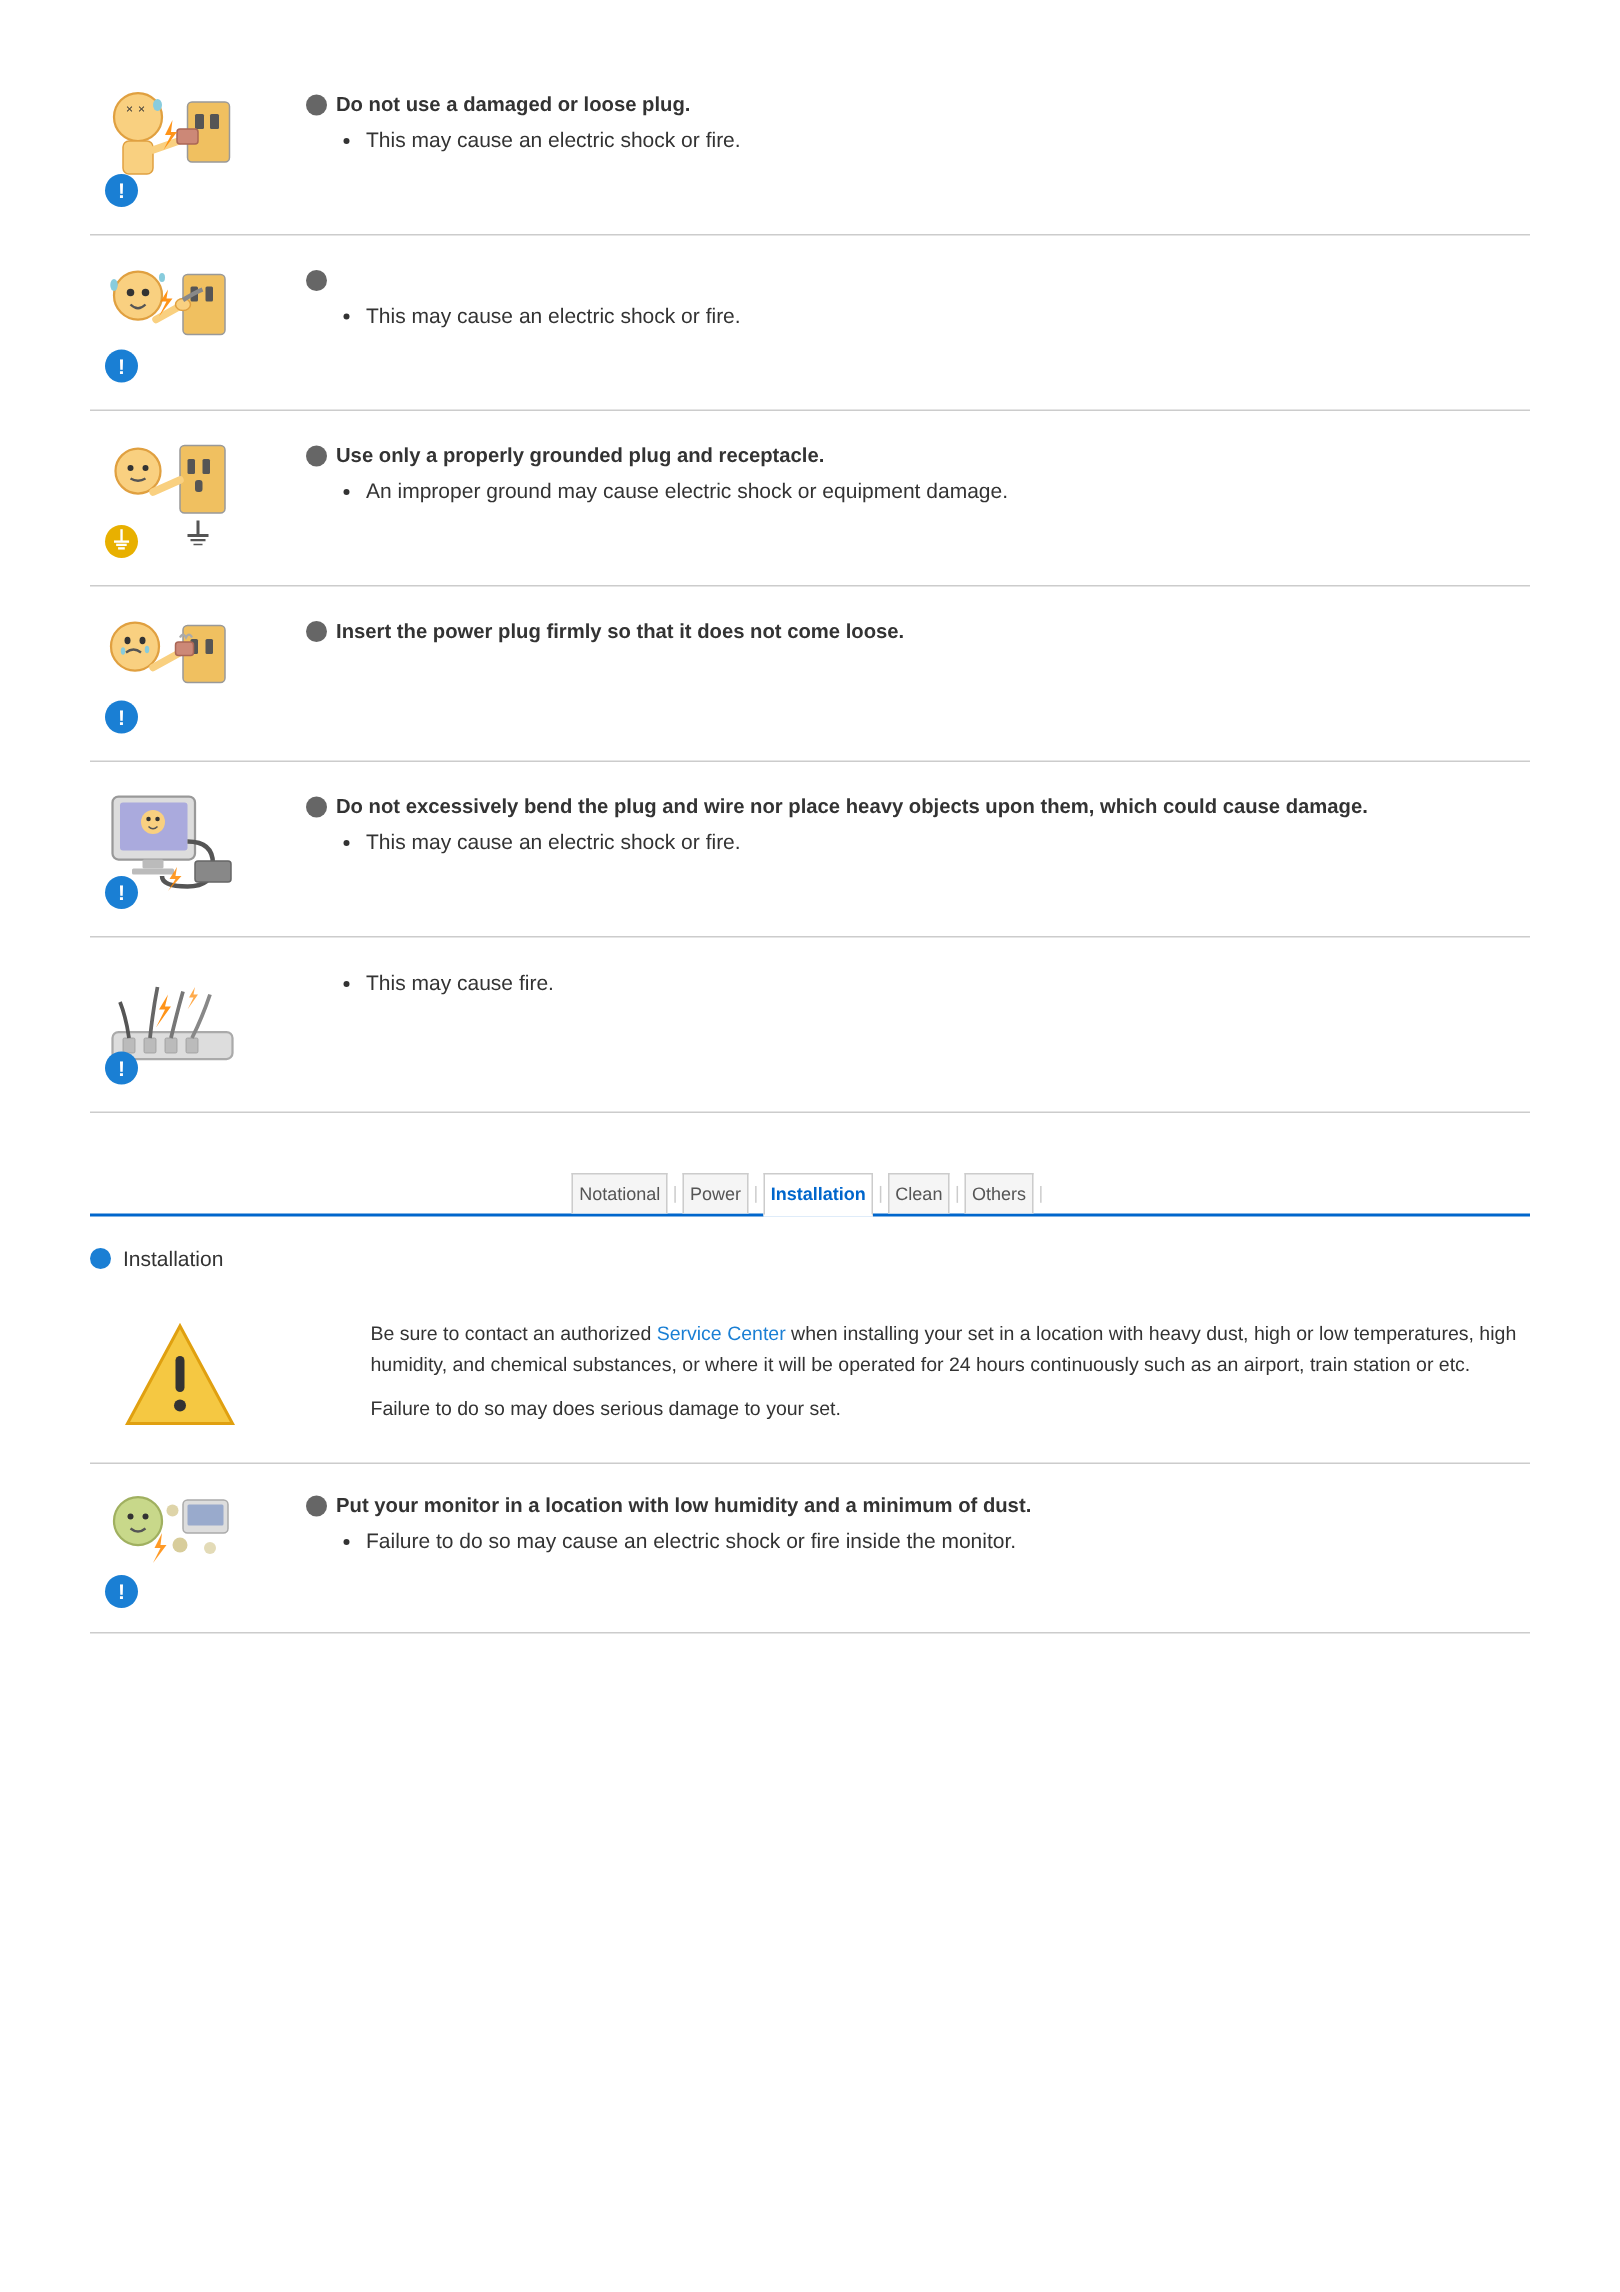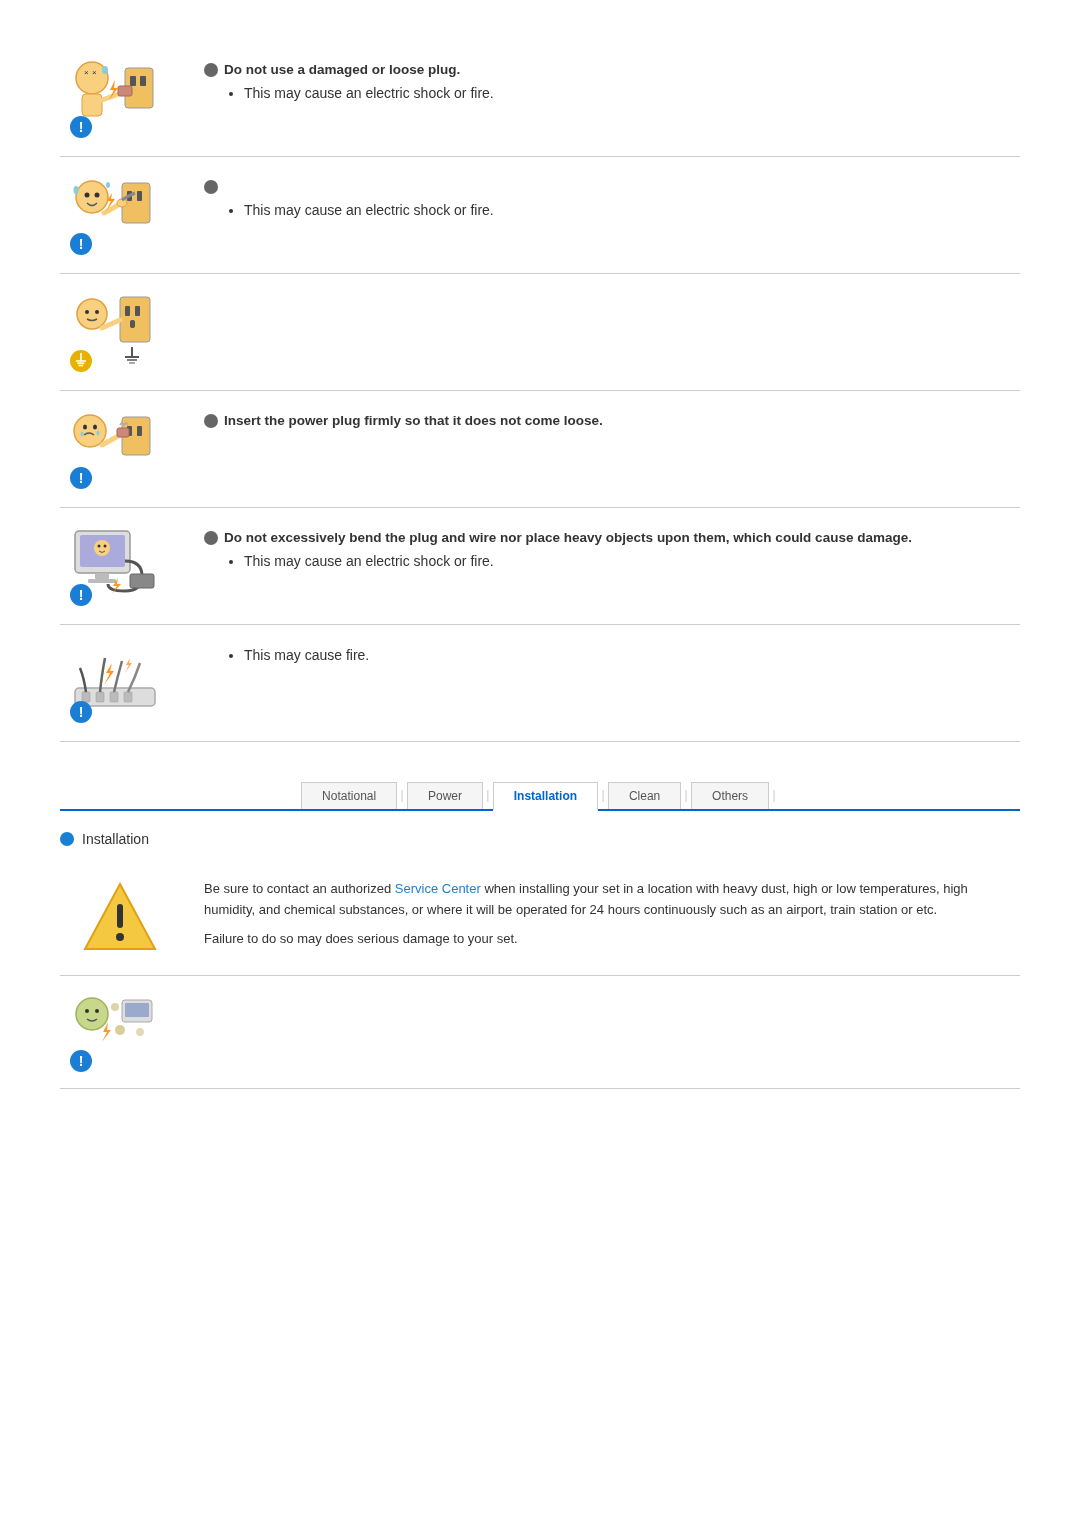--- a/index.html
+++ b/index.html
@@ -78,21 +78,21 @@
       border-bottom: 2px solid #0066cc;
     }
 
     .nav-tabs {
       display: flex;
       gap: 0;
       font-size: 12px;
     }
 
     .nav-tab {
-      padding: 6px 20px;
+      padding: 6px 4px;
       color: #555;
       cursor: pointer;
       border: 1px solid #ccc;
       border-bottom: none;
       background: #f5f5f5;
       position: relative;
     }
 
     .nav-tab.active {
       background: #fff;
@@ -130,20 +130,21 @@
     .installation-item {
       display: flex;
       align-items: flex-start;
       gap: 24px;
       padding: 16px 0;
       border-bottom: 1px solid #ccc;
     }
 
     .installation-text {
       flex: 1;
+      margin-left: 43px;
     }
 
     .installation-text p {
       font-size: 13px;
       line-height: 1.6;
       margin-bottom: 8px;
     }
 
     .link-text {
       color: #1a7fd4;
@@ -278,20 +279,31 @@
             <line x1="59" y1="71" x2="65" y2="71" stroke="#555" stroke-width="1"></line>
 
             <circle cx="22" cy="22" r="15" fill="#f9d080" stroke="#e0a040" stroke-width="1.5"></circle>
             <ellipse cx="17" cy="20" rx="2" ry="2" fill="#333"></ellipse>
             <ellipse cx="27" cy="20" rx="2" ry="2" fill="#333"></ellipse>
             <path d="M17 27 Q22 30 27 27" fill="none" stroke="#555" stroke-width="1.5"></path>
 
             <line x1="32" y1="36" x2="50" y2="28" stroke="#f9d080" stroke-width="5" stroke-linecap="round"></line>
           </svg>
           <div class="exclamation-badge" style="background:#e8b000; font-size:16px;">⏚</div>
+        </div>
+      </div>
+      <div class="content-area">
+        <div class="warning-title">
+          <span class="bullet-circle"></span>
+          <span>Use only a properly grounded plug and receptacle.</span>
+        </div>
+        <div class="warning-detail">
+          <ul>
+            <li>An improper ground may cause electric shock or equipment damage.</li>
+          </ul>
         </div>
       </div>
     </div>
 
     <div class="section-item">
       <div class="icon-area">
         <div class="icon-wrapper">
           <svg width="90" height="75" viewBox="0 0 90 75">
 
             <rect x="52" y="8" width="28" height="38" rx="3" fill="#f0c060" stroke="#999" stroke-width="1"></rect>
@@ -452,15 +464,26 @@
           <circle cx="70" cy="40" r="4" fill="#c8b870" opacity="0.5"></circle>
 
           <polygon points="38,30 33,40 37,40 32,50 41,38 37,38" fill="#f80" opacity="0.85"></polygon>
 
           <rect x="52" y="8" width="30" height="22" rx="3" fill="#ddd" stroke="#aaa" stroke-width="1"></rect>
           <rect x="55" y="11" width="24" height="14" rx="1" fill="#9ac"></rect>
         </svg>
         <div class="exclamation-badge">!</div>
       </div>
     </div>
+    <div class="content-area">
+      <div class="warning-title">
+        <span class="bullet-circle"></span>
+        <span>Put your monitor in a location with low humidity and a minimum of dust.</span>
+      </div>
+      <div class="warning-detail">
+        <ul>
+          <li>Failure to do so may cause an electric shock or fire inside the monitor.</li>
+        </ul>
+      </div>
+    </div>
   </div>
 
 </div>
 
 </body></html>

